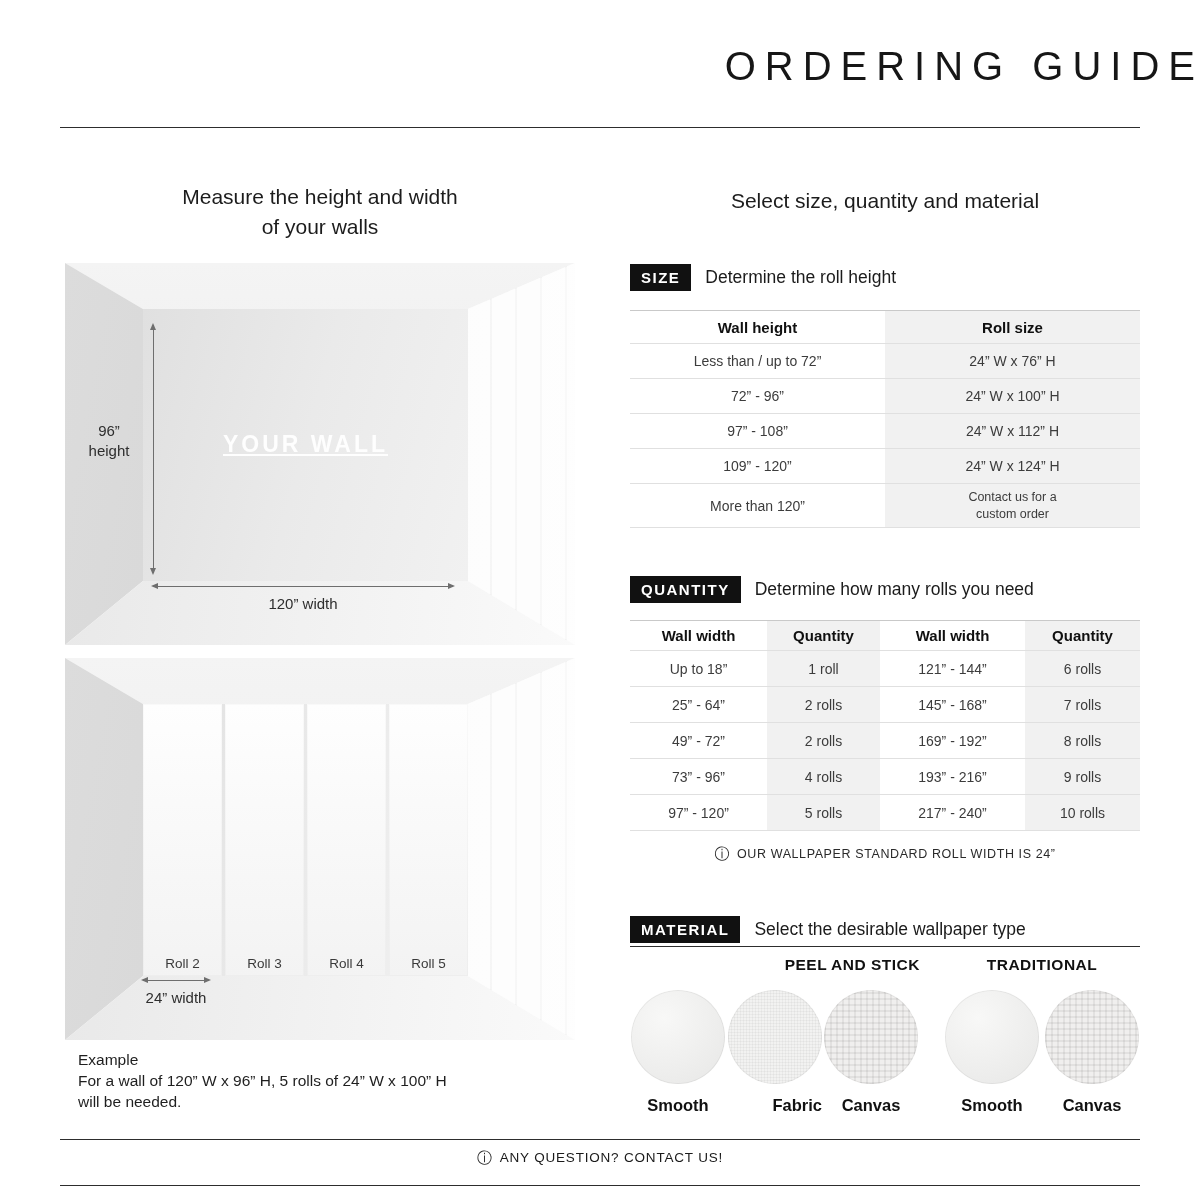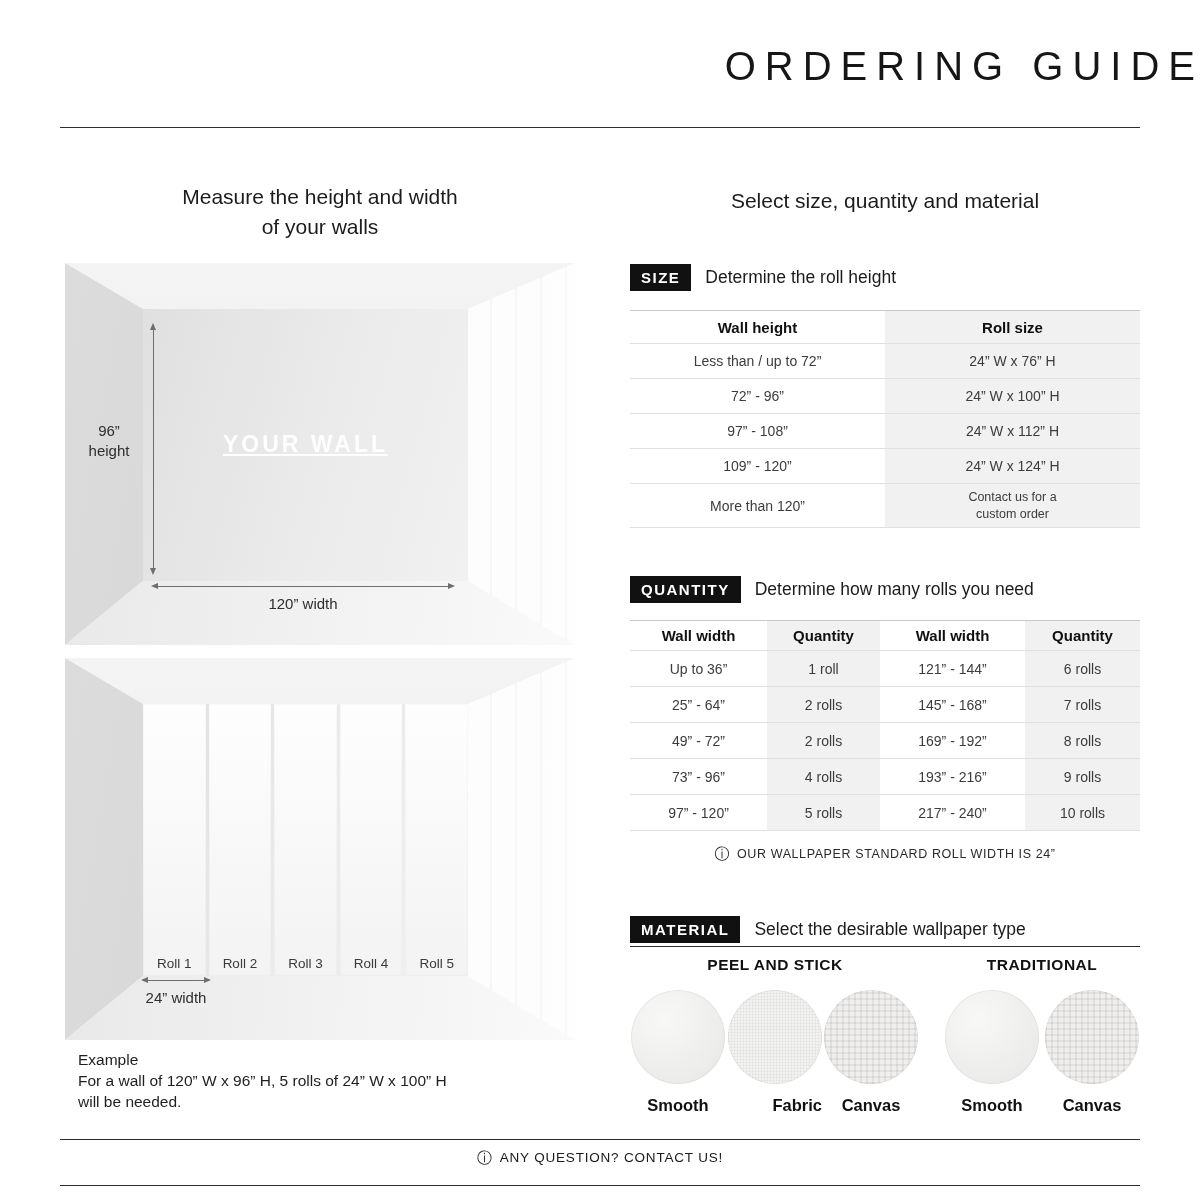--- a/index.html
+++ b/index.html
@@ -154,23 +154,20 @@
   </div>
 
   <div class="room" style="top:658px;">
     <div class="room-ceiling"></div>
     <div class="room-left-wall"></div>
     <div class="room-back-wall"></div>
     <div class="room-floor"></div>
     <div class="room-window"></div>
     <div class="panels">
       <div class="panel">
-        <span class="panel-label">Roll 1</span>
-        </div>
-      <div class="panel">
         <span class="panel-label">Roll 2</span>
         </div>
       <div class="panel">
         <span class="panel-label">Roll 3</span>
         </div>
       <div class="panel">
         <span class="panel-label">Roll 4</span>
         </div>
       <div class="panel">
         <span class="panel-label">Roll 5</span>
@@ -210,21 +207,21 @@
   <div class="badge-row" style="top:576px;">
     <span class="badge">QUANTITY</span>
     <span class="badge-sub">Determine how many rolls you need</span>
   </div>
   <div class="table qty-table">
     <div class="cell head qt-h">Wall width</div>
     <div class="cell head gray qt-h">Quantity</div>
     <div class="cell head qt-h">Wall width</div>
     <div class="cell head gray qt-h">Quantity</div>
 
-    <div class="cell qt-r">Up to 36”</div>
+    <div class="cell qt-r">Up to 18”</div>
     <div class="cell gray qt-r">1 roll</div>
     <div class="cell qt-r">121” - 144”</div>
     <div class="cell gray qt-r">6 rolls</div>
 
     <div class="cell qt-r">25” - 64”</div>
     <div class="cell gray qt-r">2 rolls</div>
     <div class="cell qt-r">145” - 168”</div>
     <div class="cell gray qt-r">7 rolls</div>
 
     <div class="cell qt-r">49” - 72”</div>
@@ -247,21 +244,21 @@
     <span class="info-glyph">ⓘ</span>
     <span>OUR WALLPAPER STANDARD ROLL WIDTH IS 24”</span>
   </div>
 
   <div class="badge-row" style="top:916px;">
     <span class="badge">MATERIAL</span>
     <span class="badge-sub">Select the desirable wallpaper type</span>
   </div>
   <div class="section-line" style="top:946px;"></div>
 
-  <div class="mat-group-title" style="left:630px; width:290px;">PEEL AND STICK</div>
+  <div class="mat-group-title" style="left:630px; width:290px;text-align:right;">PEEL AND STICK</div>
   <div class="mat-group-title" style="left:947px; width:190px;">TRADITIONAL</div>
 
   <div class="swatch tex-smooth" style="left:631px;"></div>
   <div class="swatch tex-fabric" style="left:728px;"></div>
   <div class="swatch tex-canvas" style="left:824px;"></div>
   <div class="swatch tex-smooth" style="left:945px;"></div>
   <div class="swatch tex-canvas" style="left:1045px;"></div>
 
   <div class="swatch-label" style="left:631px;">Smooth</div>
   <div class="swatch-label" style="left:728px;text-align:right;">Fabric</div>

